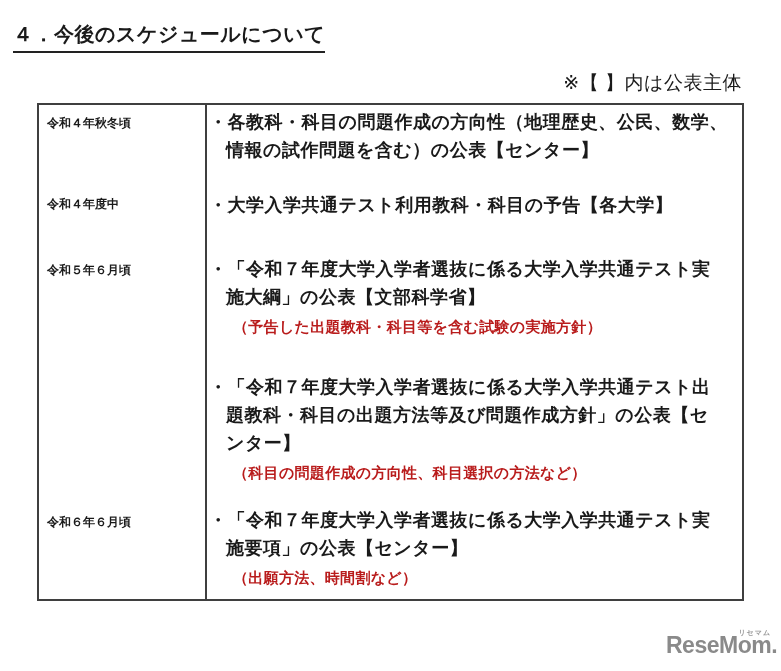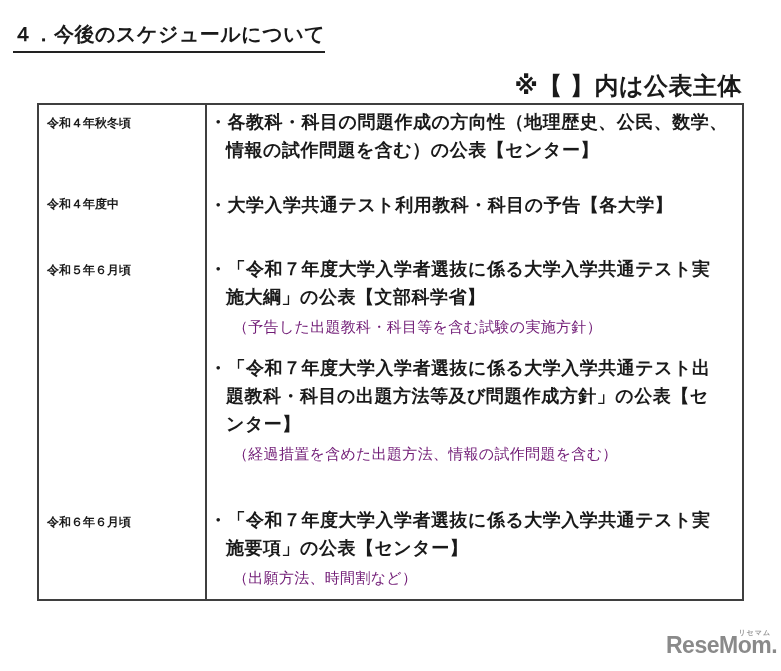--- a/index.html
+++ b/index.html
@@ -21,22 +21,22 @@
     font-weight: bold;
     letter-spacing: 0.5px;
     border-bottom: 2px solid #222222;
     padding-bottom: 3px;
     white-space: pre;
   }
   .legend {
     position: absolute;
     right: 39px;
     top: 70px;
-    font-size: 24px;
-    font-weight: bold;
+    font-size: 19px;
+    font-weight: normal;
     letter-spacing: 0.5px;
     white-space: pre;
   }
   .schedule-table {
     position: absolute;
     left: 37px;
     top: 103px;
     width: 707px;
     height: 498px;
     border: 2px solid #3f3f3f;
@@ -63,39 +63,39 @@
   .d2 { top: 151px; }
   .d3 { top: 403px; }
   .item {
     position: absolute;
     left: 170px;
     width: 532px;
   }
   .b0 { top: 3px; }
   .b1 { top: 86px; }
   .b2 { top: 150px; }
-  .b3 { top: 249px; }
+  .b3 { top: 268px; }
   .b4 { top: 401px; }
   .item-text {
     font-size: 18px;
     font-weight: bold;
     line-height: 28px;
     letter-spacing: 0.5px;
     white-space: pre;
     padding-left: 17px;
     text-indent: -17px;
   }
   .item-note {
     margin-top: 5px;
     padding-left: 24px;
     font-size: 15px;
-    font-weight: normal;
+    font-weight: bold;
     line-height: 22px;
     letter-spacing: 0.3px;
-    color: #701a75;
+    color: #b91c1c;
     white-space: pre;
   }
   .logo {
     position: absolute;
     left: 666px;
     top: 632px;
     color: #8a8a8a;
     font-weight: bold;
   }
   .logo-text {
@@ -142,21 +142,21 @@
     <div class="item b2">
       <div class="item-text">・「令和７年度大学入学者選抜に係る大学入学共通テスト実
 施大綱」の公表【文部科学省】</div>
       <div class="item-note">（予告した出題教科・科目等を含む試験の実施方針）</div>
     </div>
 
     <div class="item b3">
       <div class="item-text">・「令和７年度大学入学者選抜に係る大学入学共通テスト出
 題教科・科目の出題方法等及び問題作成方針」の公表【セ
 ンター】</div>
-      <div class="item-note">（経過措置を含めた出題方法、情報の試作問題を含む）</div>
+      <div class="item-note">（科目の問題作成の方向性、科目選択の方法など）</div>
     </div>
 
     <div class="item b4">
       <div class="item-text">・「令和７年度大学入学者選抜に係る大学入学共通テスト実
 施要項」の公表【センター】</div>
       <div class="item-note">（出願方法、時間割など）</div>
     </div>
   </div>
 
   <div class="logo">

